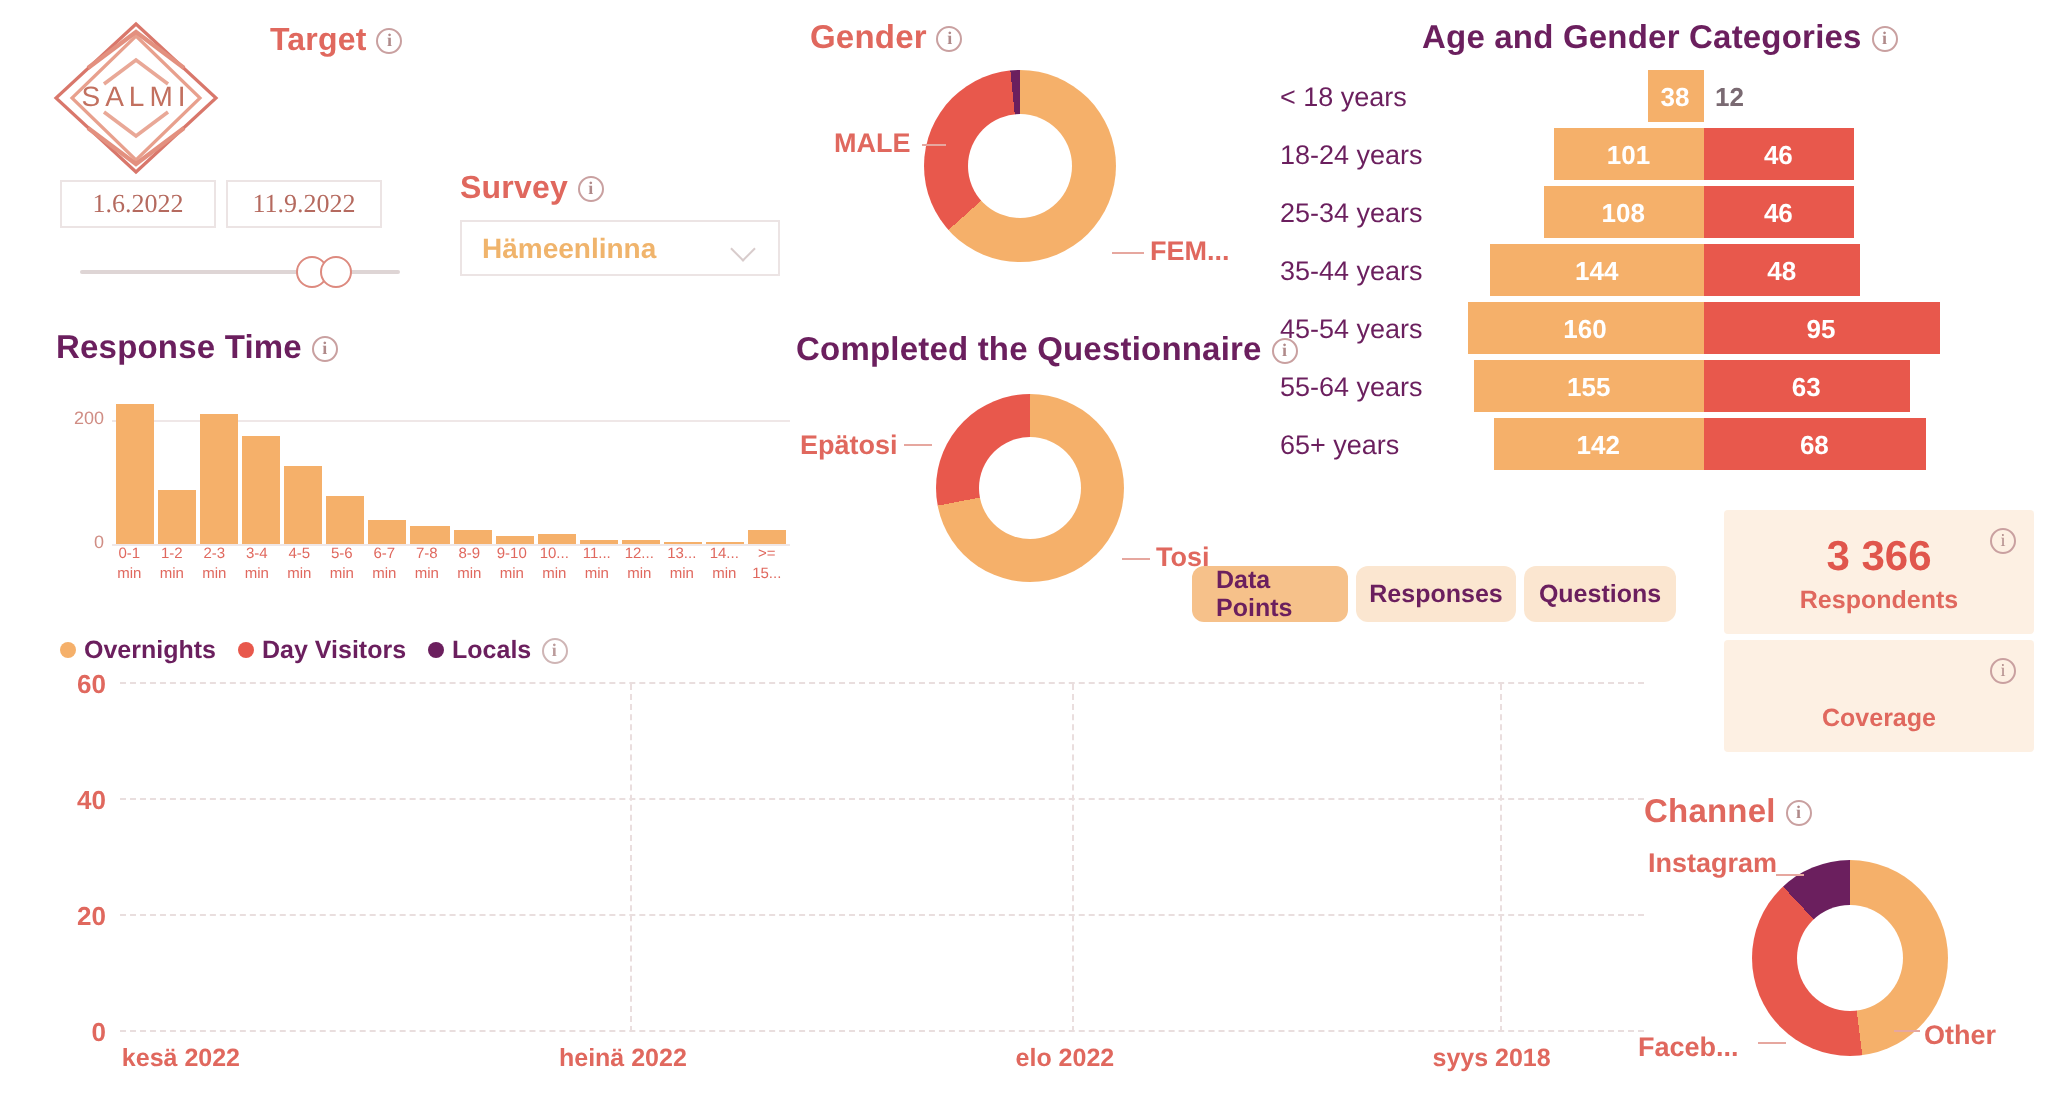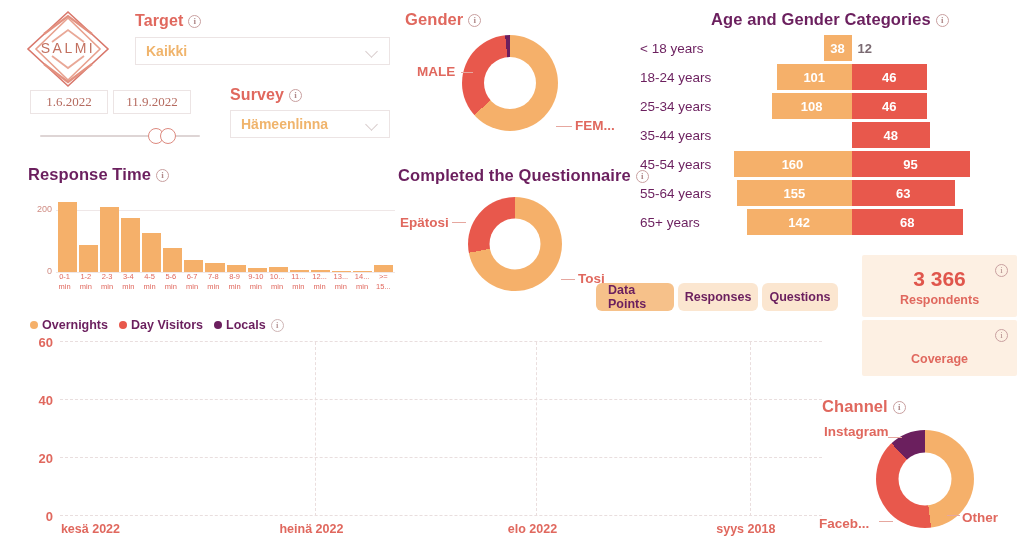--- a/index.html
+++ b/index.html
@@ -211,24 +211,20 @@
         <path d="M30 34 L46 22 L62 34" stroke="#e9a897" stroke-width="1.8"></path>
         <path d="M30 48 L46 60 L62 48" stroke="#e9a897" stroke-width="1.8"></path>
       </g>
       <text x="46" y="45" text-anchor="middle" fill="#c2705f" font-family="Liberation Sans, sans-serif" font-size="14" letter-spacing="2.5">SALMI</text>
     </svg>
   </div>
 
   <div class="flabel target-label">
     <span>Target</span><span class="info">i</span>
   </div>
-  <div class="select" id="target-select">
-    <span>Kaikki</span>
-    <span class="chev"></span>
-  </div>
 
   <div class="flabel survey-label">
     <span>Survey</span><span class="info">i</span>
   </div>
   <div class="select" id="survey-select">
     <span>Hämeenlinna</span>
     <span class="chev"></span>
   </div>
 
   <div class="dateinput" id="date-start">1.6.2022</div>
@@ -271,20 +267,21 @@
       <div class="age-row">
         <div class="age-name">25-34 years</div>
        <div class="age-bars">
          <div class="age-left" style="width:79.7px">108</div>
          <div class="age-right" style="width:75.4px">46</div>
        </div>
       </div>
       <div class="age-row">
         <div class="age-name">35-44 years</div>
        <div class="age-bars">
+         <div class="age-left" style="width:106.2px">144</div>
          <div class="age-right" style="width:78.7px">48</div>
        </div>
       </div>
       <div class="age-row">
         <div class="age-name">45-54 years</div>
        <div class="age-bars">
          <div class="age-left" style="width:118.0px">160</div>
          <div class="age-right" style="width:118.0px">95</div>
        </div>
       </div>

